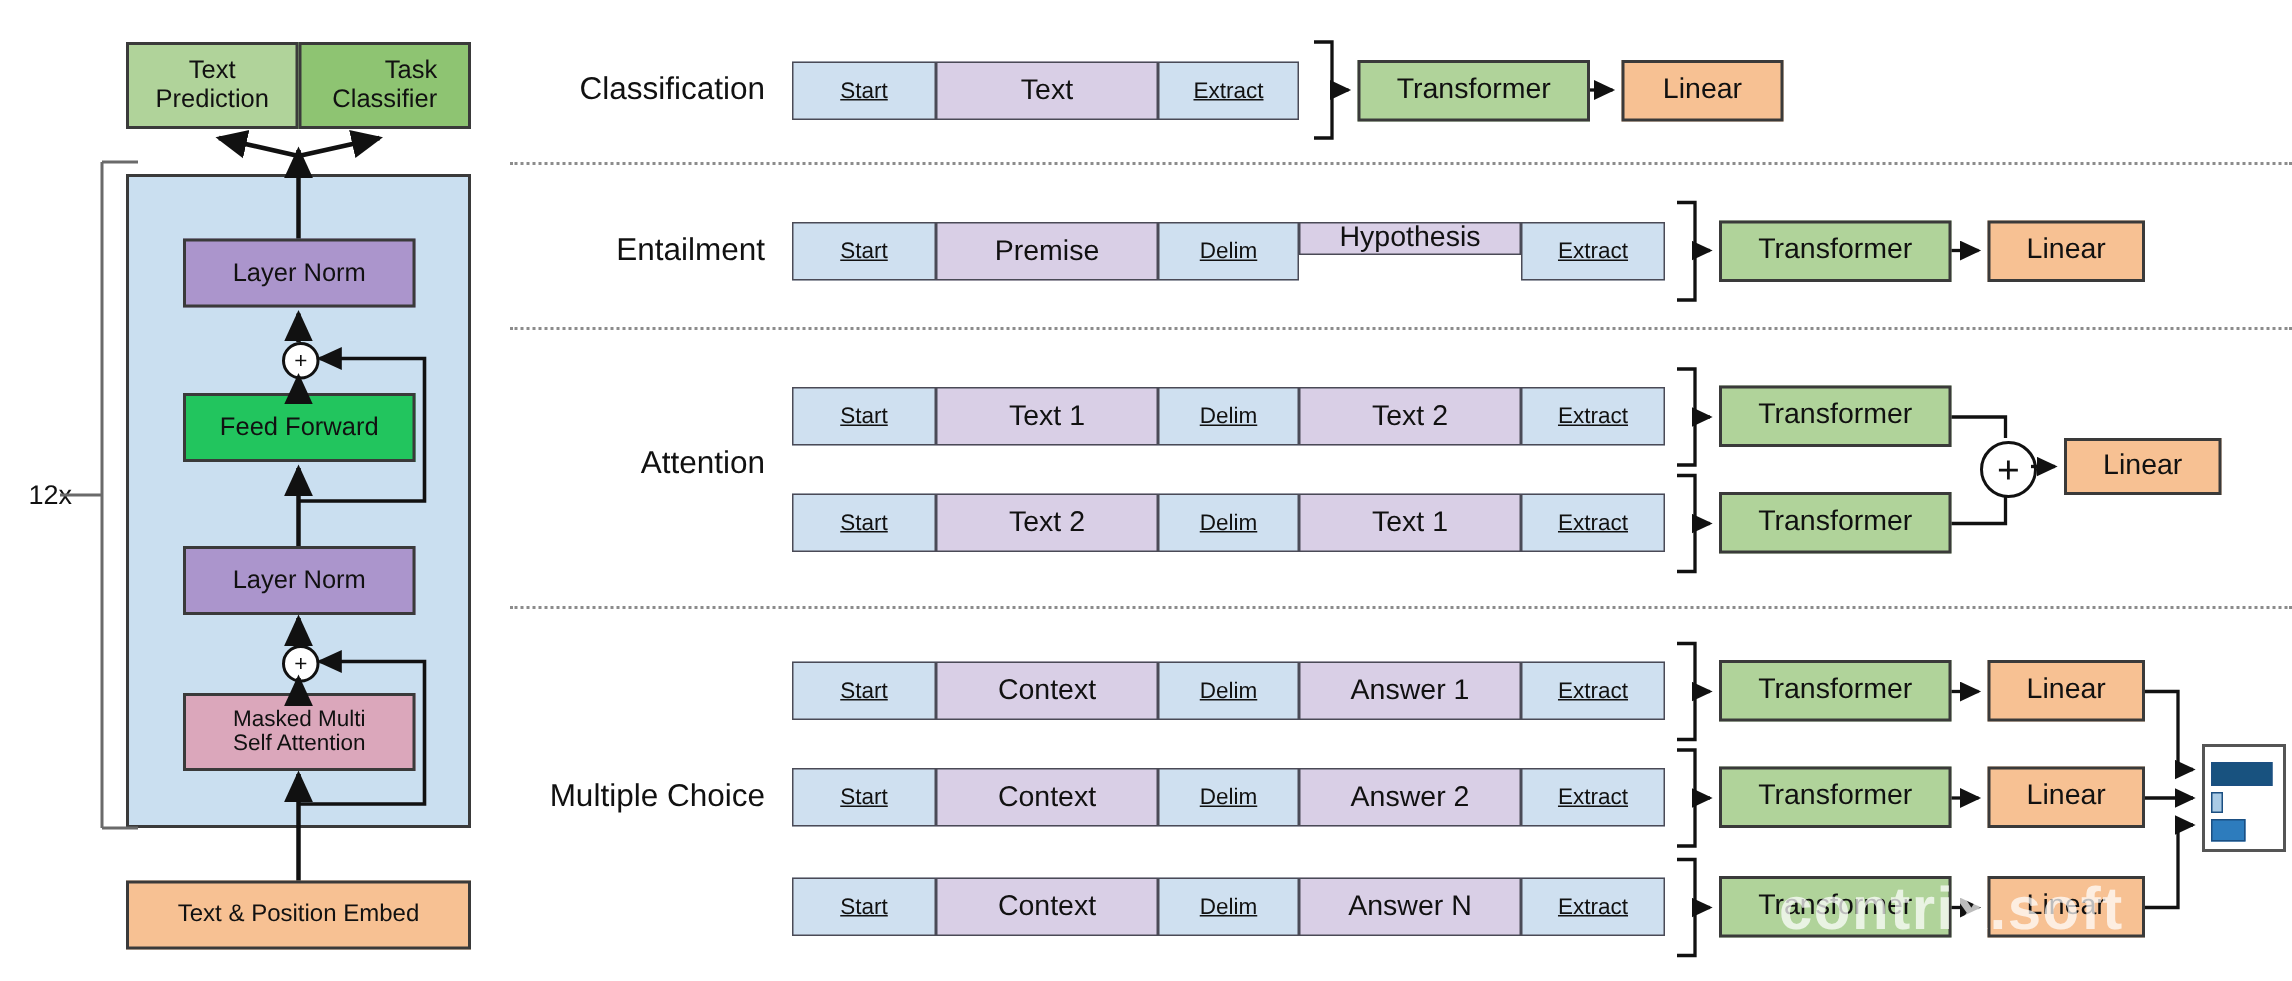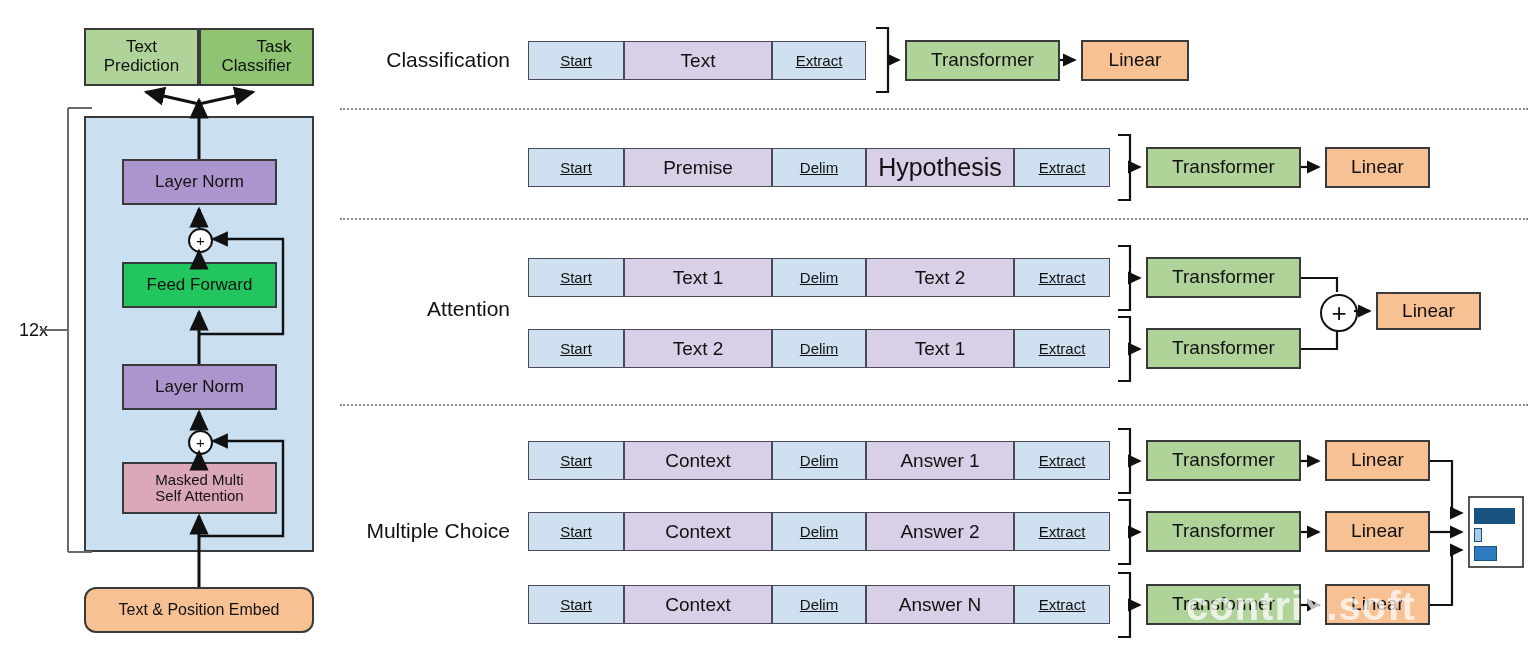--- a/index.html
+++ b/index.html
@@ -70,46 +70,47 @@
 
   <div class="box c-lav" style="left:122px; top:364px; width:155px; height:46px; font-size:17px;">Layer Norm</div>
 
   <div class="box c-pink" style="left:122px; top:462px; width:155px; height:52px; font-size:15px;">
     <div>
       <div>Masked Multi</div>
       <div>Self Attention</div>
     </div>
   </div>
 
-  <div class="box c-orange" style="left:84px;  top:587px; width:230px; height:46px; font-size:16px;border-radius:12px;">Text &amp; Position Embed</div>
+  <div class="box c-orange" style="left:84px;  top:587px; width:230px; height:46px; font-size:16px;">Text &amp; Position Embed</div>
 
   <div class="plus" style="left:188px; top:228px; width:21px; height:21px; font-size:15px;">+</div>
   <div class="plus" style="left:188px; top:430px; width:21px; height:21px; font-size:15px;">+</div>
 
   <div class="lbl" style="left:0px; top:318px; width:48px; height:24px; font-size:18px;">12x</div>
 
   <div class="dotted" style="left:340px; top:108px; width:1188px;"></div>
   <div class="dotted" style="left:340px; top:218px; width:1188px;"></div>
   <div class="dotted" style="left:340px; top:404px; width:1188px;"></div>
 
   <div class="lbl" style="left:350px; top:45px;  width:160px; height:30px; font-size:21px;">Classification</div>
+  <div class="lbl" style="left:350px; top:152px; width:160px; height:30px; font-size:21px;">Entailment</div>
   <div class="lbl" style="left:350px; top:294px; width:160px; height:30px; font-size:21px;">Attention</div>
   <div class="lbl" style="left:330px; top:516px; width:180px; height:30px; font-size:21px;">Multiple Choice</div>
 
   <div class="seg c-blue" style="left:528px; top:41px; width:96px;  height:39px; font-size:15px;">Start</div>
   <div class="seg c-purple" style="left:624px; top:41px; width:148px; height:39px; font-size:19px;">Text</div>
   <div class="seg c-blue" style="left:772px; top:41px; width:94px;  height:39px; font-size:15px;">Extract</div>
 
   <div class="box c-green" style="left:905px;  top:40px; width:155px; height:41px; font-size:19px;">Transformer</div>
   <div class="box c-orange" style="left:1081px; top:40px; width:108px; height:41px; font-size:19px;">Linear</div>
 
   <div class="seg c-blue" style="left:528px; top:148px; width:96px;  height:39px; font-size:15px;">Start</div>
   <div class="seg c-purple" style="left:624px; top:148px; width:148px; height:39px; font-size:19px;">Premise</div>
   <div class="seg c-blue" style="left:772px; top:148px; width:94px;  height:39px; font-size:15px;">Delim</div>
-  <div class="seg c-purple" style="left:866px; top:148px; width:148px; height:39px; font-size:25px;">Hypothesis</div>
+  <div class="seg c-purple" style="left:866px; top:148px; width:148px; height:22px; font-size:19px;">Hypothesis</div>
   <div class="seg c-blue" style="left:1014px;top:148px; width:96px;  height:39px; font-size:15px;">Extract</div>
 
   <div class="box c-green" style="left:1146px; top:147px; width:155px; height:41px; font-size:19px;">Transformer</div>
   <div class="box c-orange" style="left:1325px; top:147px; width:105px; height:41px; font-size:19px;">Linear</div>
 
   <div class="seg c-blue" style="left:528px; top:258px; width:96px;  height:39px; font-size:15px;">Start</div>
   <div class="seg c-purple" style="left:624px; top:258px; width:148px; height:39px; font-size:19px;">Text 1</div>
   <div class="seg c-blue" style="left:772px; top:258px; width:94px;  height:39px; font-size:15px;">Delim</div>
   <div class="seg c-purple" style="left:866px; top:258px; width:148px; height:39px; font-size:19px;">Text 2</div>
   <div class="seg c-blue" style="left:1014px;top:258px; width:96px;  height:39px; font-size:15px;">Extract</div>

